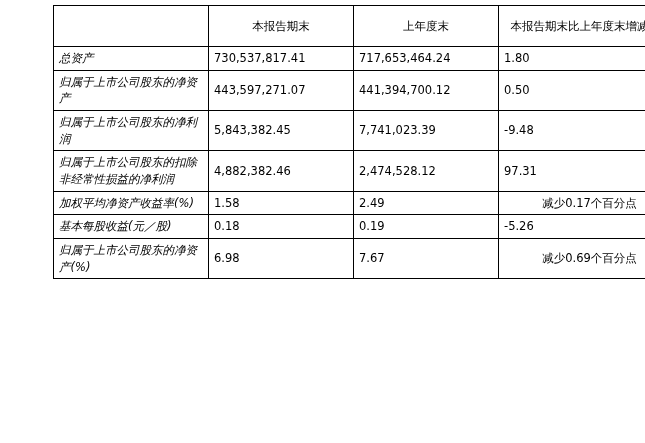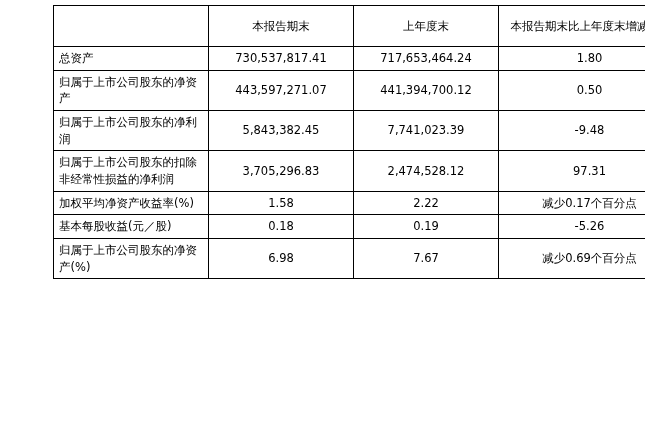--- a/index.html
+++ b/index.html
@@ -34,23 +34,24 @@
   table.fin col.c3 { width: 182px; }
 
   table.fin td {
     border: 1px solid #000000;
     padding: 3px 5px;
     vertical-align: middle;
     word-break: break-all;
   }
   td.lbl {
     text-align: left;
+    font-style: italic;
   }
   td.num {
-    text-align: center;
+    text-align: left;
   }
   td.ctr {
     text-align: center;
   }
   td.hdr {
     text-align: center;
     height: 34px;
   }
   td.hdr2 {
     text-align: center;
@@ -95,30 +96,30 @@
 
       <tr>
         <td class="lbl">归属于上市公司股东的净利润</td>
         <td class="num">5,843,382.45</td>
         <td class="num">7,741,023.39</td>
         <td class="num">-9.48</td>
       </tr>
 
       <tr>
         <td class="lbl">归属于上市公司股东的扣除非经常性损益的净利润</td>
-        <td class="num">3,705,296.83</td>
+        <td class="num">4,882,382.46</td>
         <td class="num">2,474,528.12</td>
         <td class="num">97.31</td>
       </tr>
 
 
       <tr>
         <td class="lbl">加权平均净资产收益率(%)</td>
         <td class="num">1.58</td>
-        <td class="num">2.22</td>
+        <td class="num">2.49</td>
         <td class="ctr">减少0.17个百分点</td>
       </tr>
 
       <tr>
         <td class="lbl">基本每股收益(元／股)</td>
         <td class="num">0.18</td>
         <td class="num">0.19</td>
         <td class="num">-5.26</td>
       </tr>
 

